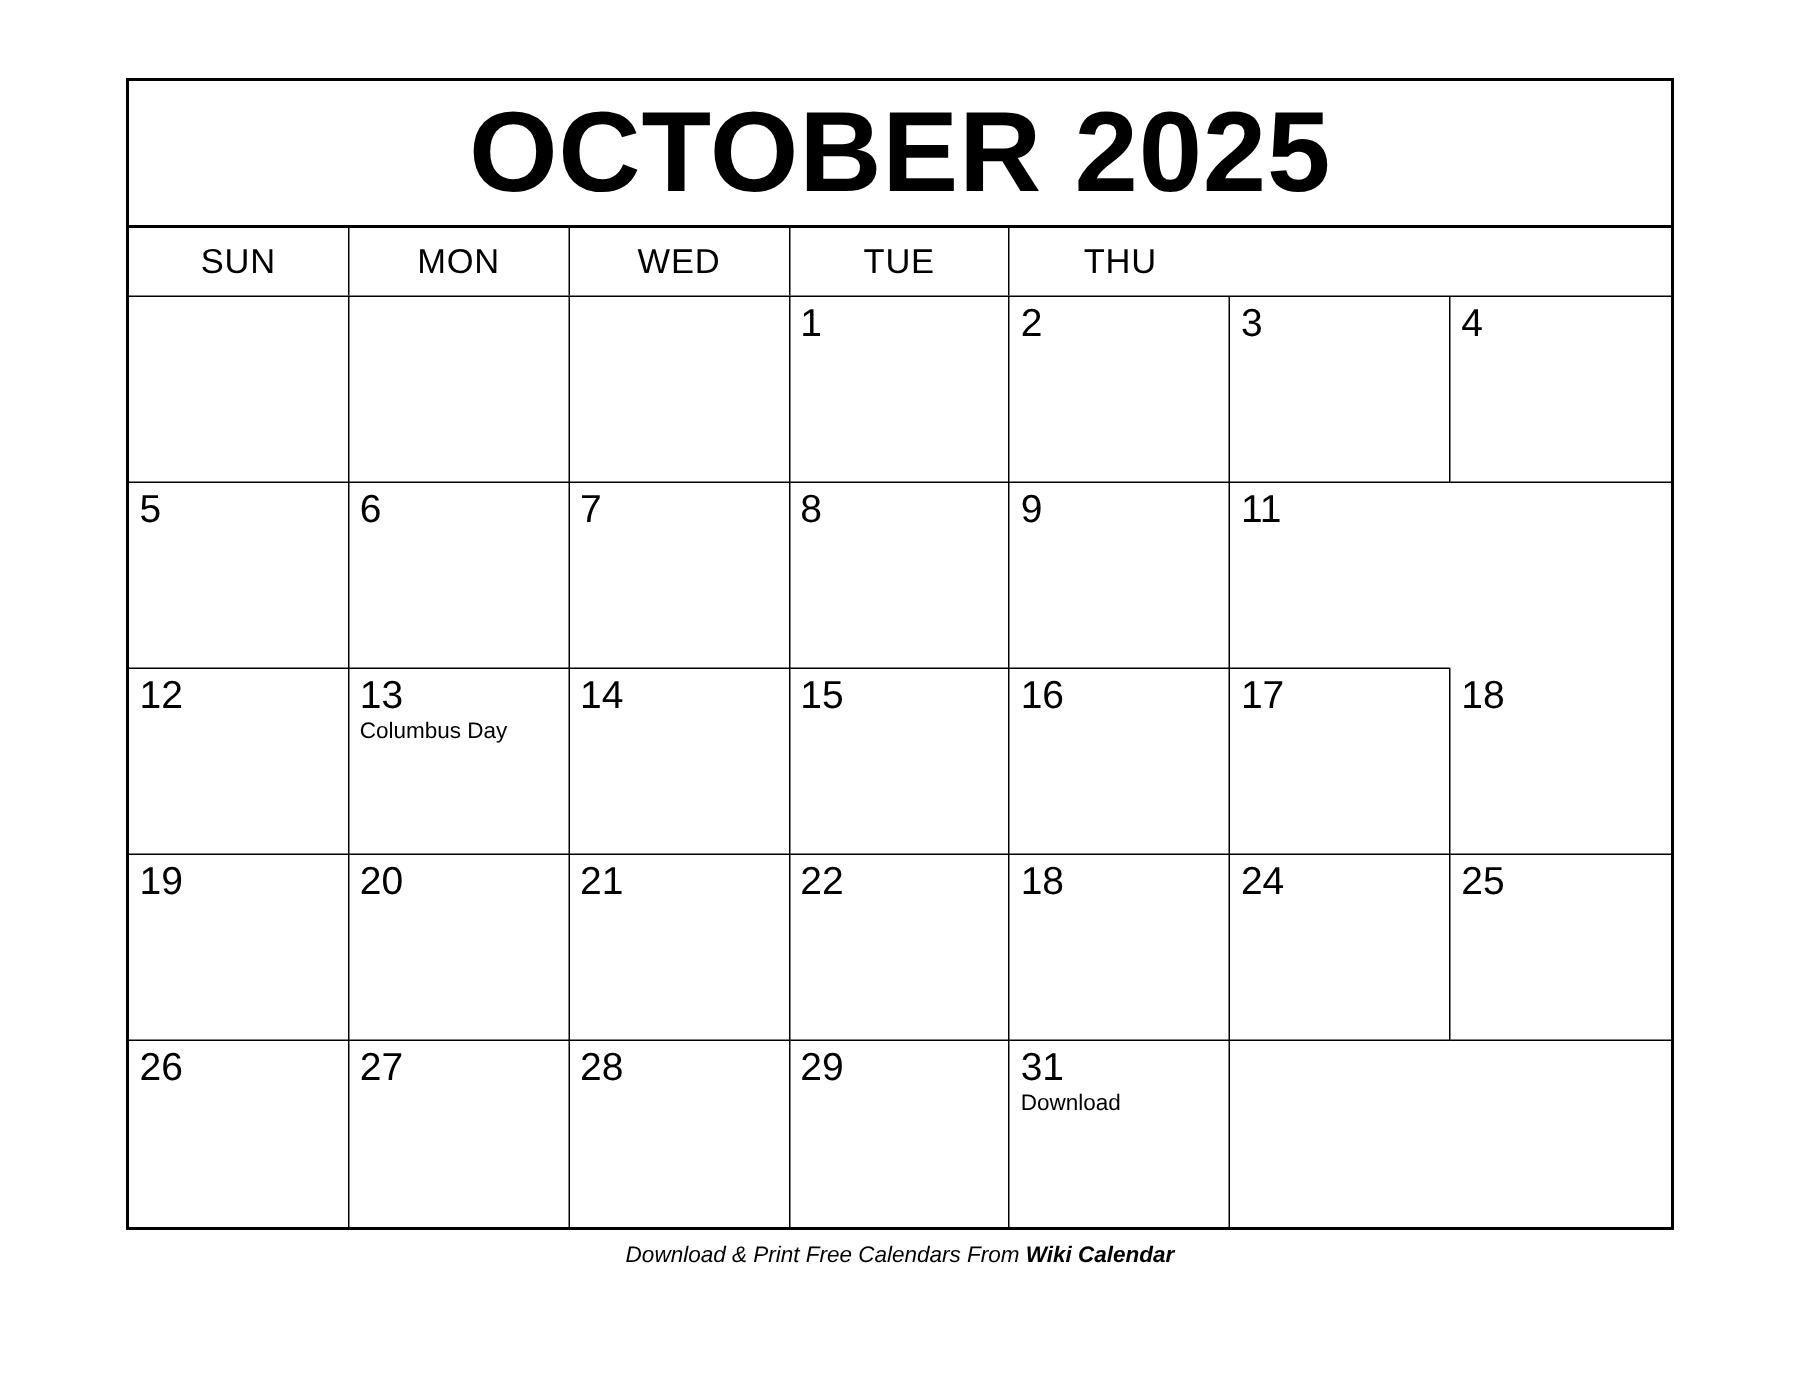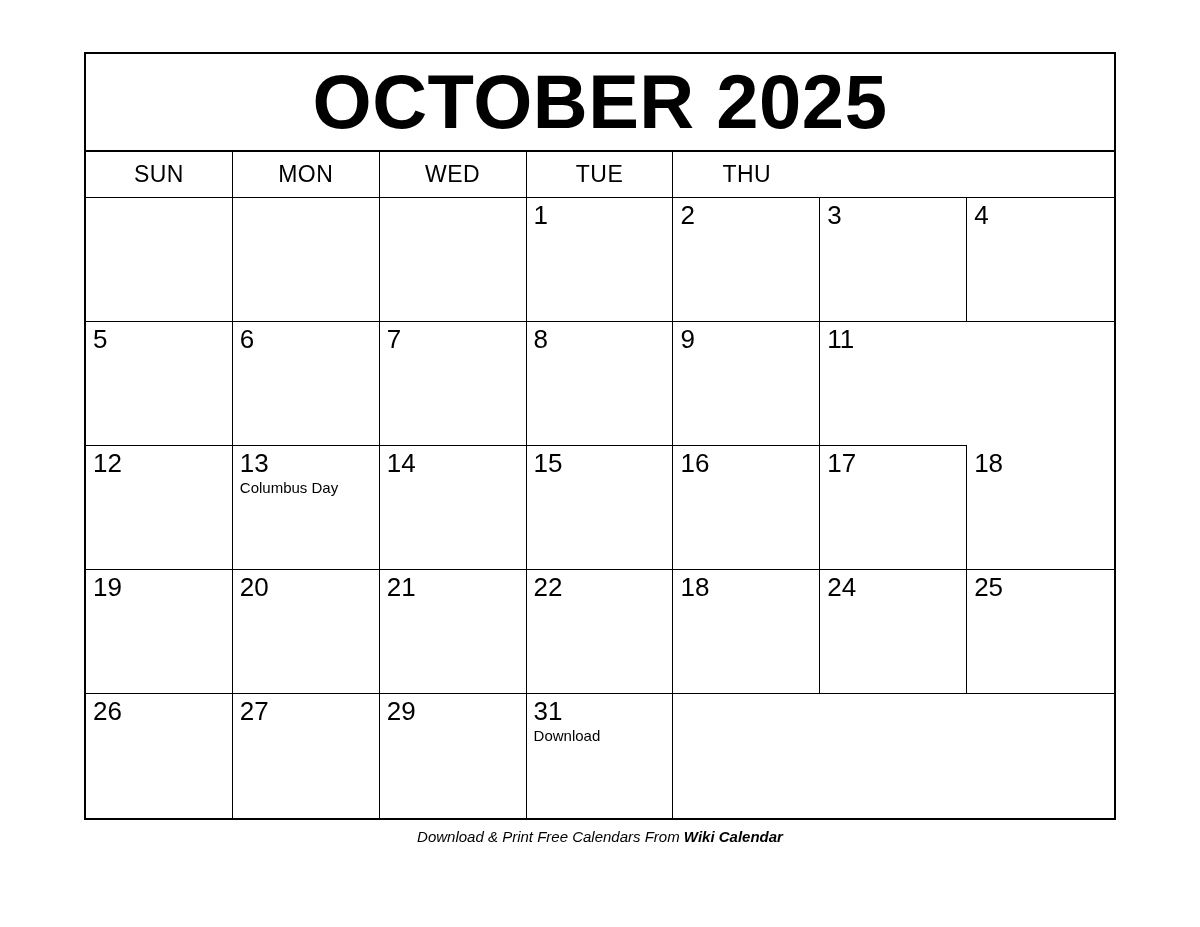--- a/index.html
+++ b/index.html
@@ -205,20 +205,23 @@
           </div>
         </div>
         <div class="week-row">
           <div class="day-cell">
             <span class="day-number">26</span>
           </div>
           <div class="day-cell">
             <span class="day-number">27</span>
           </div>
           <div class="day-cell">
+            <span class="day-number">28</span>
+          </div>
+          <div class="day-cell">
             <span class="day-number">29</span>
           </div>
           <div class="day-cell">
             <span class="day-number">31</span>
             <div class="day-event">Download</div>
           </div>
           <div class="day-cell">
             <span class="day-number"></span>
           </div>
         </div>

